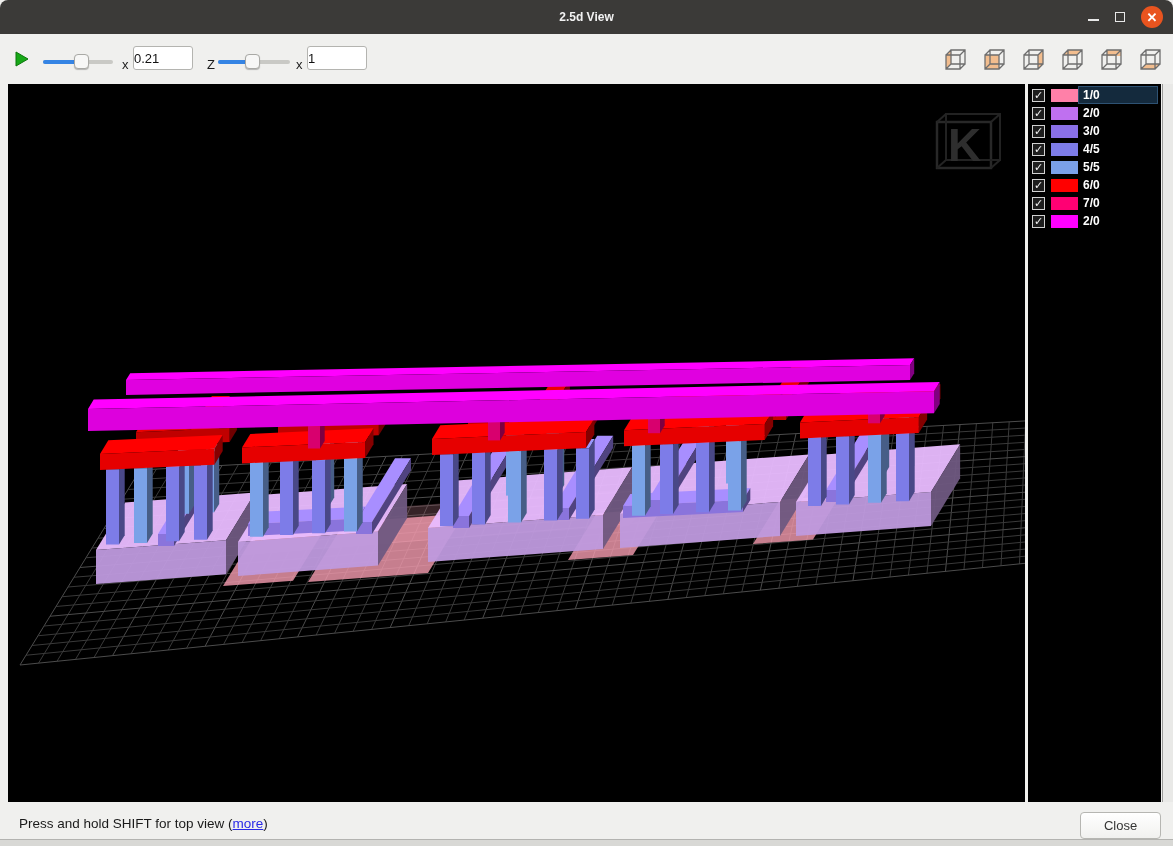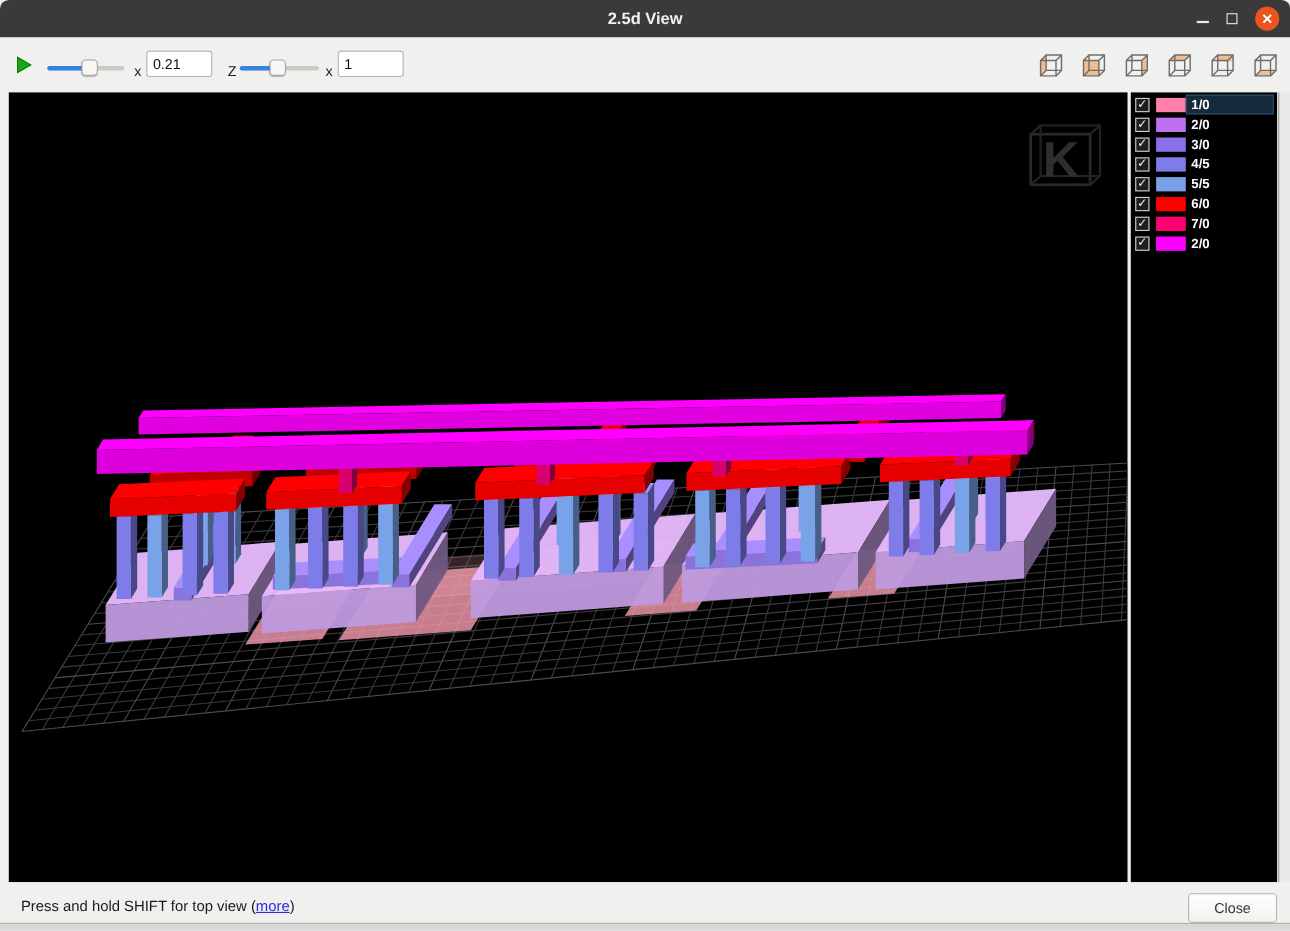--- a/index.html
+++ b/index.html
@@ -2,39 +2,39 @@
 <html><head>
 <meta charset="utf-8">
 <style>
   html,body{margin:0;padding:0;background:#ffffff;}
   *{box-sizing:border-box;font-family:"Liberation Sans", sans-serif;}
   .window{position:relative;width:1173px;height:846px;background:#f0f0ee;overflow:hidden;}
 
   
   .titlebar{position:absolute;left:0;top:0;width:1173px;height:34px;background:#3b3a38;
     border-radius:8px 8px 0 0;display:flex;align-items:center;justify-content:center;}
-  .title-text{color:#f2f2f2;font-size:15px;font-weight:bold;}
+  .title-text{color:#f2f2f2;font-size:12px;font-weight:bold;}
   .win-controls{position:absolute;right:10px;top:0;height:34px;display:flex;align-items:center;gap:16px;}
   .wc-btn{display:flex;align-items:center;justify-content:center;background:transparent;border:none;padding:0;cursor:default;}
   .min-glyph{width:11px;height:2px;background:#e8e8e8;margin-top:6px;}
   .max-glyph{width:10px;height:10px;border:1.5px solid #e8e8e8;background:transparent;}
   .close-circle{width:22px;height:22px;border-radius:50%;background:#e9541f;display:flex;align-items:center;justify-content:center;}
   .close-x{color:#ffffff;font-size:13px;line-height:13px;font-weight:bold;transform:translateY(-0.5px);}
 
   
   .toolbar{position:absolute;left:0;top:34px;width:1173px;height:50px;background:#f0f0ee;}
   .play-btn{position:absolute;left:14px;top:17px;width:16px;height:16px;background:transparent;border:none;padding:0;}
   .slider{position:absolute;top:20px;height:16px;}
   .slider .track{position:absolute;left:0;top:6px;width:100%;height:4px;background:#c9c9c5;border-radius:2px;}
   .slider .fill{position:absolute;left:0;top:6px;height:4px;background:#3584e4;border-radius:2px;}
   .slider .handle{position:absolute;top:0;width:15px;height:15px;background:#f7f7f6;border:1px solid #a9a9a5;
     border-radius:4px;box-shadow:0 1px 1px rgba(0,0,0,.25);}
   .tb-label{position:absolute;top:23px;font-size:13px;color:#1c1c1c;}
   .tb-input{position:absolute;top:12px;width:60px;height:24px;border:1px solid #b4b4b0;border-radius:3px;
-    background:#ffffff;font-size:13px;color:#111;padding:0 5px;}
+    background:#ffffff;font-size:13px;color:#111;padding:0 0;}
   .view-buttons{position:absolute;left:942px;top:12px;display:flex;gap:13px;}
   .vb{width:26px;height:26px;background:transparent;border:none;padding:0;display:flex;align-items:center;justify-content:center;}
 
   
   .main{position:absolute;left:0;top:84px;width:1173px;height:718px;background:#f0f0ee;}
   .viewport{position:absolute;left:8px;top:0;width:1017px;height:718px;background:#000000;}
   .layer-panel{position:absolute;left:1028px;top:0;width:133px;height:718px;background:#000000;padding-top:2px;}
   .edge-sliver{position:absolute;left:1162px;top:0;width:11px;height:718px;background:#e9e9e7;border-left:1px solid #9c9c9a;}
 
   .layer-row{display:flex;align-items:center;height:18px;padding-left:4px;}

